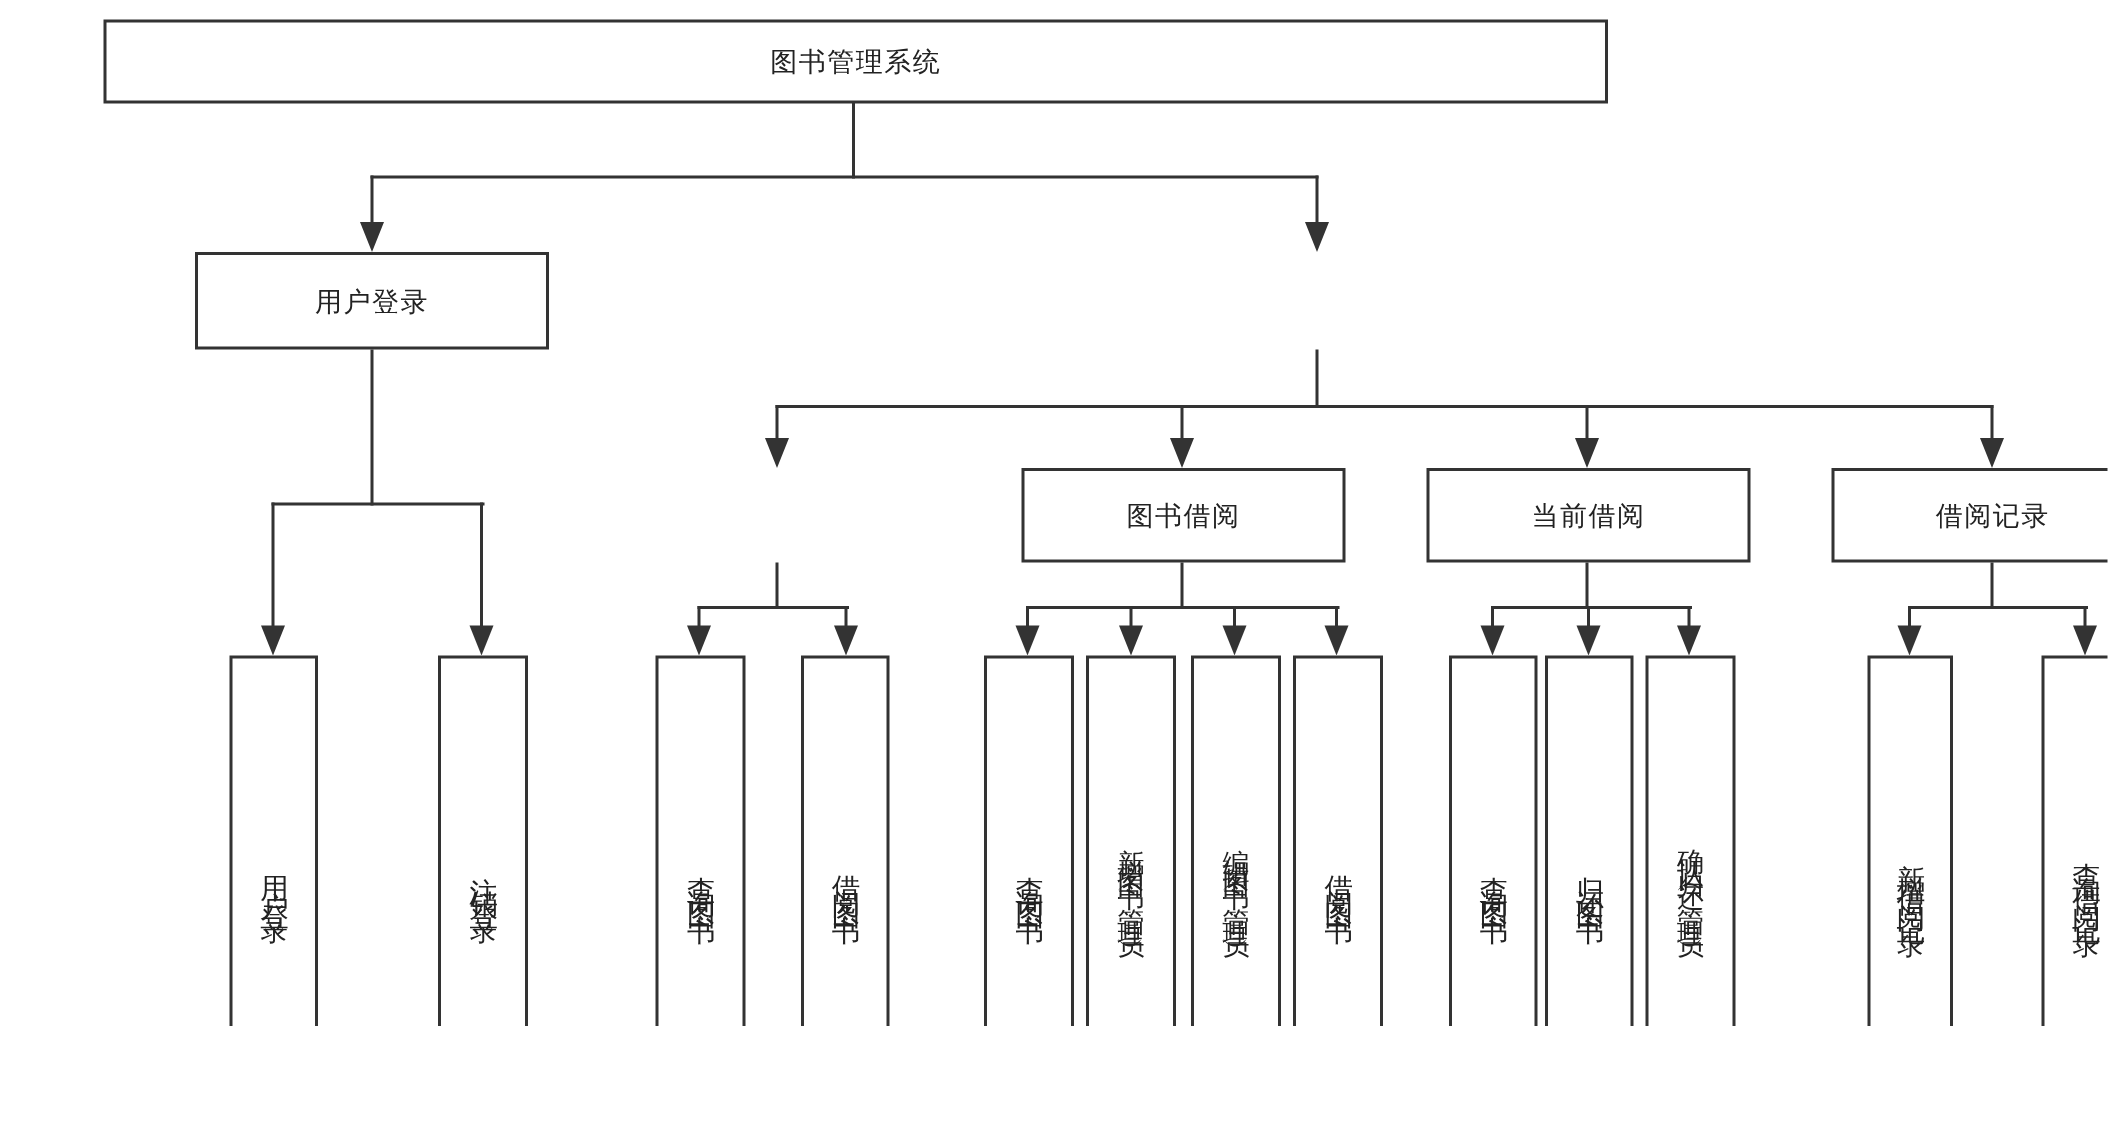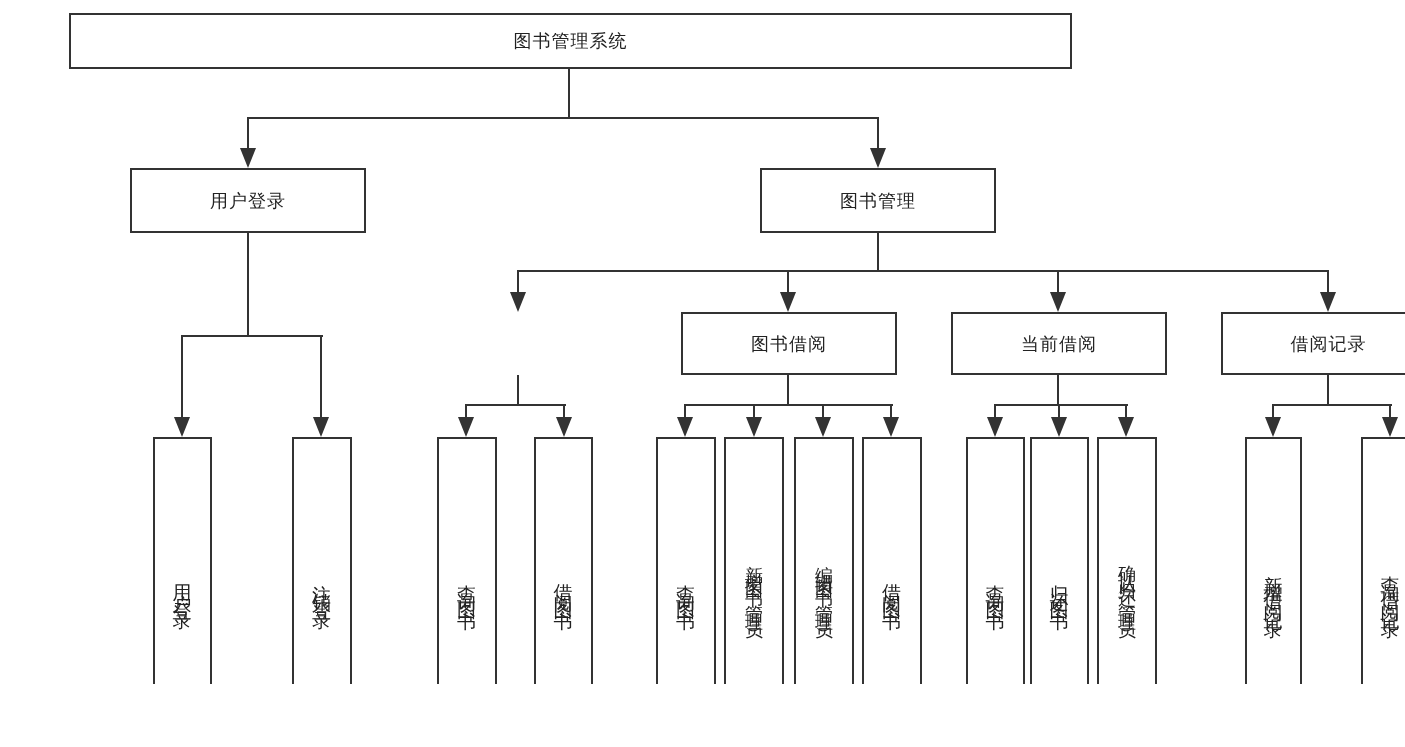--- a/index.html
+++ b/index.html
@@ -62,23 +62,20 @@
 
   <div class="vline" style="left:520px;top:68px;height:51px;"></div>
   <div class="hline" style="left:199px;top:117px;width:632px;"></div>
   <div class="vline" style="left:199px;top:117px;height:33px;"></div>
   <div class="arrow" style="left:192px;top:148px;"></div>
   <div class="vline" style="left:829px;top:117px;height:33px;"></div>
   <div class="arrow" style="left:822px;top:148px;"></div>
 
   <div class="hbox" style="left:82px;top:168px;width:236px;height:65px;">
     <span>用户登录</span>
-  </div>
-  <div class="hbox" style="left:712px;top:168px;width:236px;height:65px;">
-    <span>图书管理</span>
   </div>
 
   <div class="vline" style="left:199px;top:233px;height:104px;"></div>
   <div class="hline" style="left:133px;top:335px;width:142px;"></div>
   <div class="vline" style="left:133px;top:335px;height:84px;"></div>
   <div class="arrow" style="left:126px;top:417px;"></div>
   <div class="vline" style="left:272px;top:335px;height:84px;"></div>
   <div class="arrow" style="left:265px;top:417px;"></div>
 
   <div class="vline" style="left:829px;top:233px;height:39px;"></div>

